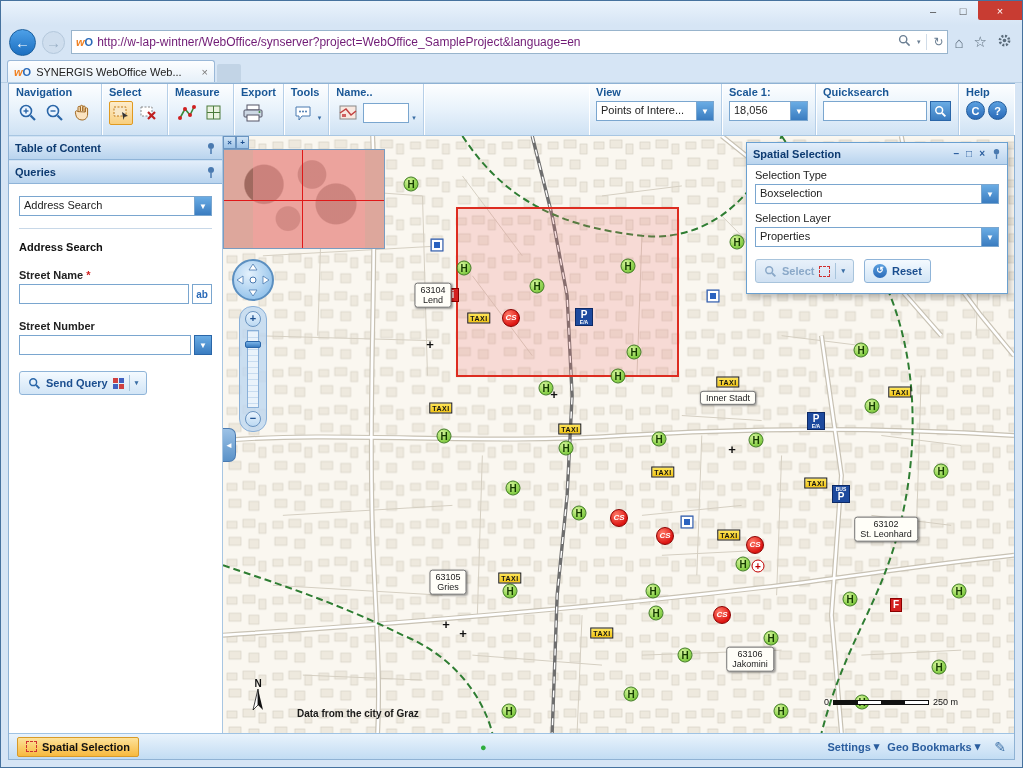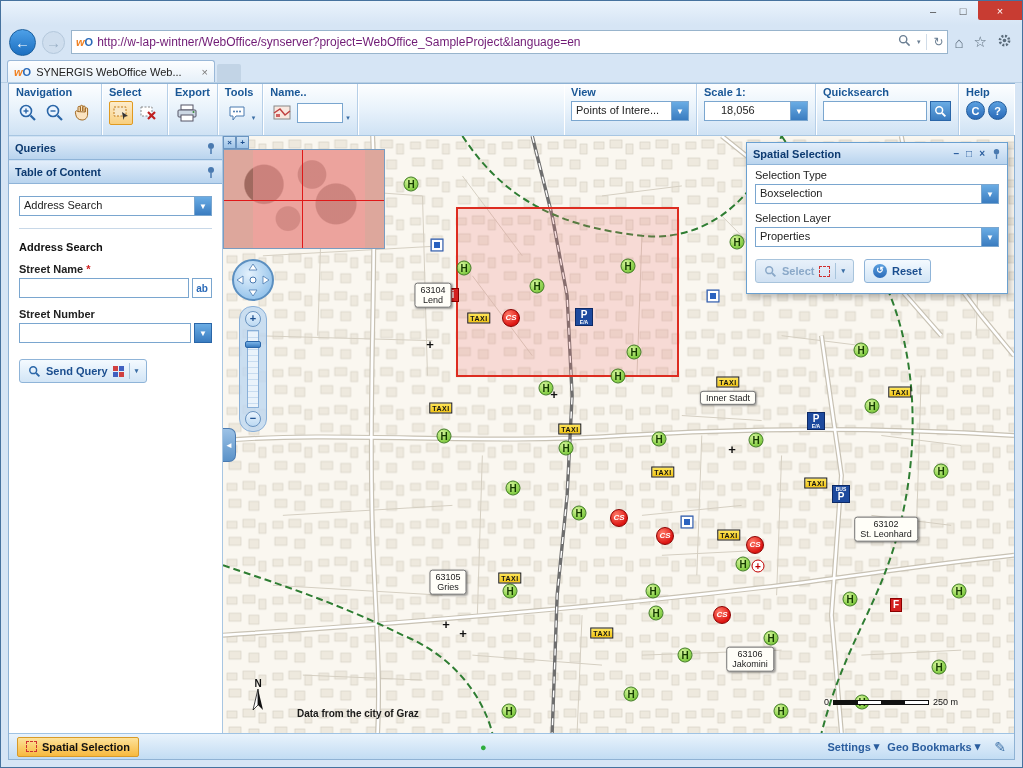--- a/index.html
+++ b/index.html
@@ -54,21 +54,21 @@
   
   .content { flex:1; display:flex; min-height:0; }
 
   
   .sidebar { width:214px; display:flex; flex-direction:column; background:#fff; border-right:1px solid #a8c6e2; }
   .side-header { height:24px; display:flex; align-items:center; justify-content:space-between; padding:0 6px; background:linear-gradient(#e3eefa,#b9d4ee); border-bottom:1px solid #8fb4d8; border-top:1px solid #cfe2f4; font-size:11px; font-weight:bold; color:#0d3a70; }
   .pin-icon { display:flex; }
   .side-form { padding:12px 10px; }
   .form-divider { height:1px; background:#c8d8e8; margin:12px 0; }
   .form-title { font-size:11px; font-weight:bold; color:#111; }
-  .form-label { font-size:11px; font-weight:bold; color:#222; margin:10px 0 3px; }
+  .form-label { font-size:11px; font-weight:bold; color:#222; margin:16px 0 3px; }
   .req { color:#d02020; }
   .input-row { display:flex; gap:3px; }
   .input-row input { flex:1; height:20px; border:1px solid #7aa6cf; font-size:11px; padding:0 3px; outline:none; }
   .ab-btn { width:20px; height:20px; border:1px solid #7aa6cf; background:#fff; color:#2a6ab8; font-size:10px; font-weight:bold; display:flex; align-items:center; justify-content:center; }
   .dd-btn { width:18px; height:20px; background:linear-gradient(#6aace4,#3a7cc0); border:1px solid #2a66a8; color:#fff; font-size:8px; display:flex; align-items:center; justify-content:center; }
   .obtn { display:inline-flex; align-items:center; gap:5px; height:24px; padding:0 8px; border:1px solid #8fb4d8; border-radius:3px; background:linear-gradient(#f4faff,#d2e5f6); color:#1b4e8f; font-weight:bold; font-size:11px; }
   .obtn .vline { width:1px; height:16px; background:#a8c4dc; }
   .obtn .caret { font-size:7px; color:#3a6ea5; }
   .send-query { margin-top:16px; }
 
@@ -230,20 +230,41 @@
           </div>
           <div class="tool-btn">
             <svg width="20" height="20" viewBox="0 0 20 20">
                 <rect x="3" y="4" width="11" height="9" fill="#fff" stroke="#888" stroke-dasharray="2 1.5"></rect>
                 <path d="M10 9 L17 16 M17 9 L10 16" stroke="#c02020" stroke-width="2.2"></path>
               </svg>
           </div>
         </div>
       </div>
 
+      <div class="tgroup">
+        <div class="tgroup-label">Measure</div>
+        <div class="tgroup-row">
+          <div class="tool-btn">
+            <svg width="20" height="20" viewBox="0 0 20 20">
+                <path d="M3 15 L8 6 L13 12 L17 4" fill="none" stroke="#3a8a3a" stroke-width="1.6"></path>
+                <circle cx="3" cy="15" r="2" fill="#d02020"></circle>
+                <circle cx="8" cy="6" r="2" fill="#d02020"></circle>
+                <circle cx="13" cy="12" r="2" fill="#d02020"></circle>
+                <circle cx="17" cy="4" r="2" fill="#d02020"></circle>
+              </svg>
+          </div>
+          <div class="tool-btn">
+            <svg width="20" height="20" viewBox="0 0 20 20">
+                <rect x="3" y="3" width="13" height="13" fill="#eaf2e0" stroke="#4a7a3a"></rect>
+                <line x1="3" y1="9.5" x2="16" y2="9.5" stroke="#4a7a3a"></line>
+                <line x1="9.5" y1="3" x2="9.5" y2="16" stroke="#4a7a3a"></line>
+              </svg>
+          </div>
+        </div>
+      </div>
 
       <div class="tgroup">
         <div class="tgroup-label">Export</div>
         <div class="tgroup-row">
           <div class="tool-btn">
             <svg width="22" height="20" viewBox="0 0 22 20">
                 <rect x="5" y="2" width="12" height="5" fill="#fff" stroke="#556"></rect>
                 <rect x="2" y="7" width="18" height="7" rx="1" fill="#cdd8e4" stroke="#556"></rect>
                 <rect x="5" y="12" width="12" height="6" fill="#fff" stroke="#556"></rect>
                 <circle cx="17.5" cy="9" r="1" fill="#3a8a3a"></circle>
@@ -292,21 +313,21 @@
           <div class="ddl" style="width:118px;">
             <span class="val">Points of Intere...</span>
             <span class="btn">▼</span>
           </div>
         </div>
       </div>
 
       <div class="tgroup">
         <div class="tgroup-label">Scale 1:</div>
         <div class="tgroup-row">
-          <div class="ddl" style="width:104px;padding-left:12px;">
+          <div class="ddl" style="width:79px;">
             <span class="val">18,056</span>
             <span class="btn">▼</span>
           </div>
         </div>
       </div>
 
       <div class="tgroup">
         <div class="tgroup-label">Quicksearch</div>
         <div class="tgroup-row">
           <input class="qs-input" type="text" style="">
@@ -325,30 +346,30 @@
           <div class="help-circle">C</div>
           <div class="help-circle">?</div>
         </div>
       </div>
     </div>
 
     <div class="content">
 
       <div class="sidebar">
         <div class="side-header">
-          <span>Queries</span>
+          <span>Table of Content</span>
           <span class="pin-icon">
             <svg width="10" height="12" viewBox="0 0 10 12">
                 <circle cx="5" cy="4" r="3" fill="#4a7ab0"></circle>
                 <line x1="5" y1="7" x2="5" y2="12" stroke="#4a7ab0" stroke-width="1.5"></line>
               </svg>
           </span>
         </div>
         <div class="side-header">
-          <span>Table of Content</span>
+          <span>Queries</span>
           <span class="pin-icon">
             <svg width="10" height="12" viewBox="0 0 10 12">
                 <circle cx="5" cy="4" r="3" fill="#4a7ab0"></circle>
                 <line x1="5" y1="7" x2="5" y2="12" stroke="#4a7ab0" stroke-width="1.5"></line>
               </svg>
           </span>
         </div>
 
         <div class="side-form">
           <div class="ddl">

